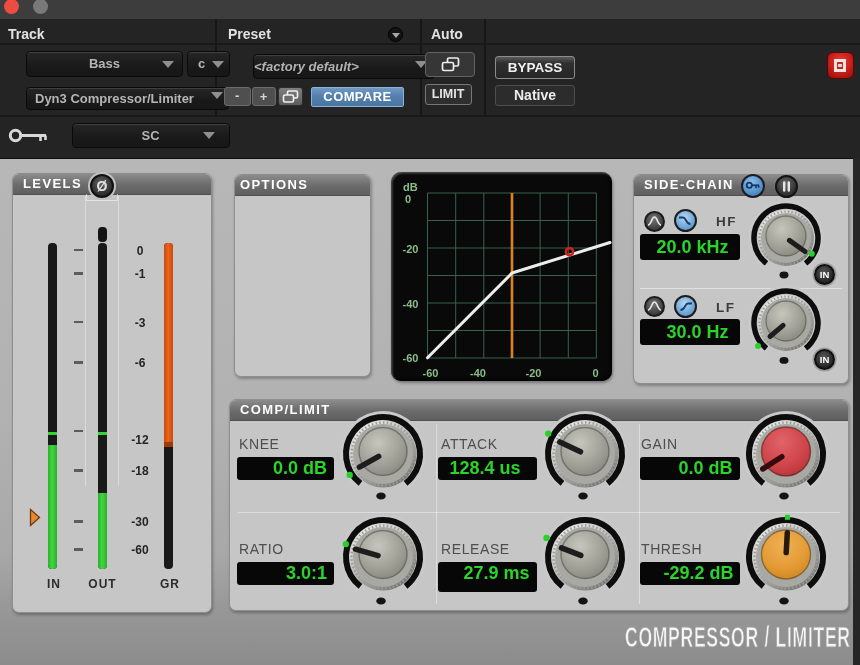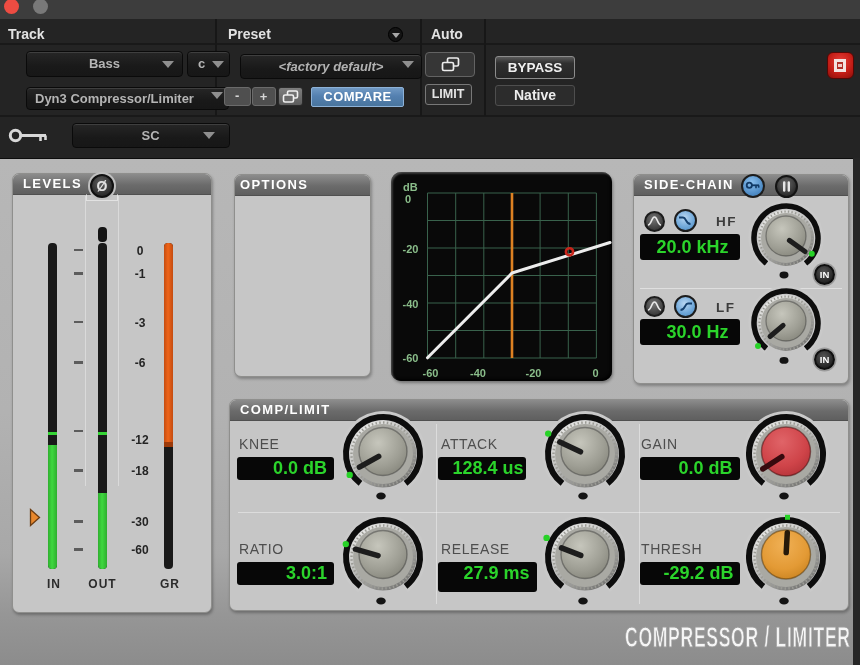--- a/index.html
+++ b/index.html
@@ -76,21 +76,21 @@
   <line x1="14" y1="10.5" x2="39" y2="10.5" stroke="#d8d8d8" stroke-width="3"></line>
   <line x1="33.5" y1="10.5" x2="33.5" y2="16" stroke="#d8d8d8" stroke-width="2.6"></line>
   <line x1="38.5" y1="10.5" x2="38.5" y2="15" stroke="#d8d8d8" stroke-width="2.6"></line>
 </svg>
 <div class="dd" style="left:51.5px;top:122.5px;width:158px;height:25.5px;line-height:24px;text-align:center">SC<div class="tri" style="right:14px;top:8px"></div></div>
 
 <div class="abs toplabel" style="left:228px;top:26px">Preset</div>
 <div class="abs" style="left:388px;top:27px;width:15px;height:15px;border-radius:50%;background:#141414;border:1px solid #000">
   <div class="tri" style="left:2.6px;top:4.5px;border-left-width:4px;border-right-width:4px;border-top-width:5.5px;border-top-color:#a8a8a8"></div>
 </div>
-<div class="dd" style="left:220px;top:53.5px;width:182px;height:25.5px;line-height:24px;text-align:center;font-style:italic;color:#b2b2b2">&lt;factory default&gt;<div class="tri" style="right:7px;top:6px"></div></div>
+<div class="dd" style="left:233px;top:53.5px;width:182px;height:25.5px;line-height:24px;font-style:italic;color:#b2b2b2">&lt;factory default&gt;<div class="tri" style="right:7px;top:6px"></div></div>
 <div class="btn" style="left:224px;top:87px;width:26.5px;height:19px;background:#4f4f4f;border:1px solid #6b6b6b;font-size:13px;line-height:16px;color:#d6d6d6">-</div>
 <div class="btn" style="left:251.5px;top:87px;width:24px;height:19px;background:#4f4f4f;border:1px solid #6b6b6b;font-size:13px;line-height:17px;color:#d6d6d6">+</div>
 <div class="btn" style="left:277.5px;top:87px;width:25px;height:19px;background:linear-gradient(180deg,#7e7e7e,#5d5d5d);border:1px solid #2c2c2c;">
   <svg width="17" height="14" viewBox="0 0 17 14" style="margin-top:2px">
     <rect x="5.5" y="1" width="10" height="7" rx="1.5" fill="none" stroke="#f0f0f0" stroke-width="1.6"></rect>
     <rect x="1.5" y="5" width="10" height="7" rx="1.5" fill="#6b6b6b" stroke="#f0f0f0" stroke-width="1.6"></rect>
   </svg>
 </div>
 <div class="btn" style="left:311px;top:87px;width:93px;height:19.5px;background:linear-gradient(180deg,#7099c4,#5480b0 45%,#49759e);border:1px solid #8db2d8;border-radius:2px;font-size:13px;line-height:18px;color:#fff;letter-spacing:0.4px">COMPARE</div>
 
@@ -279,21 +279,21 @@
   <div class="abs" style="left:206px;top:24px;width:1px;bottom:6px;background:rgba(252,252,252,.4)"></div>
   <div class="abs" style="left:409px;top:24px;width:1px;bottom:6px;background:rgba(252,252,252,.4)"></div>
 </div>
 <div class="klabel" style="left:239px;top:436px">KNEE</div>
 <div class="klabel" style="left:441px;top:436px">ATTACK</div>
 <div class="klabel" style="left:641px;top:436px">GAIN</div>
 <div class="klabel" style="left:239px;top:540.5px">RATIO</div>
 <div class="klabel" style="left:441px;top:540.5px">RELEASE</div>
 <div class="klabel" style="left:641px;top:540.5px">THRESH</div>
 <div class="disp" style="left:236.5px;top:456.5px;width:97.5px;height:23px;line-height:23px;padding-right:7px">0.0 dB</div>
-<div class="disp" style="left:437.5px;top:456.5px;width:88px;height:23px;line-height:23px;padding-right:2px">128.4 us</div>
+<div class="disp" style="left:437.5px;top:456.5px;width:99px;height:23px;line-height:23px;padding-right:16px">128.4 us</div>
 <div class="disp" style="left:640px;top:456.5px;width:99.5px;height:23px;line-height:23px;padding-right:7px">0.0 dB</div>
 <div class="disp" style="left:236.5px;top:561.5px;width:97.5px;height:23px;line-height:23px;padding-right:7px">3.0:1</div>
 <div class="disp" style="left:437.5px;top:561.5px;width:99px;height:30px;line-height:23px;padding-right:7px">27.9 ms</div>
 <div class="disp" style="left:640px;top:561.5px;width:99.5px;height:23px;line-height:23px;padding-right:6px">-29.2 dB</div>
 
 <svg class="knob" style="left:335px;top:408px" width="96" height="108" viewBox="0 0 96 108">
   <circle cx="48" cy="46" r="37.5" fill="none" stroke="#c9c9c9" stroke-width="11" pathLength="360" stroke-dasharray="290 70" transform="rotate(125 48 46)"></circle>
   <circle cx="48" cy="46" r="37" fill="none" stroke="#0d0d0d" stroke-width="6" pathLength="360" stroke-dasharray="285 75" transform="rotate(127.5 48 46)"></circle>
   <circle cx="48" cy="46" r="33.5" fill="url(#gm)"></circle>
   <circle cx="48" cy="46" r="30" fill="#a9a9a3"></circle>

